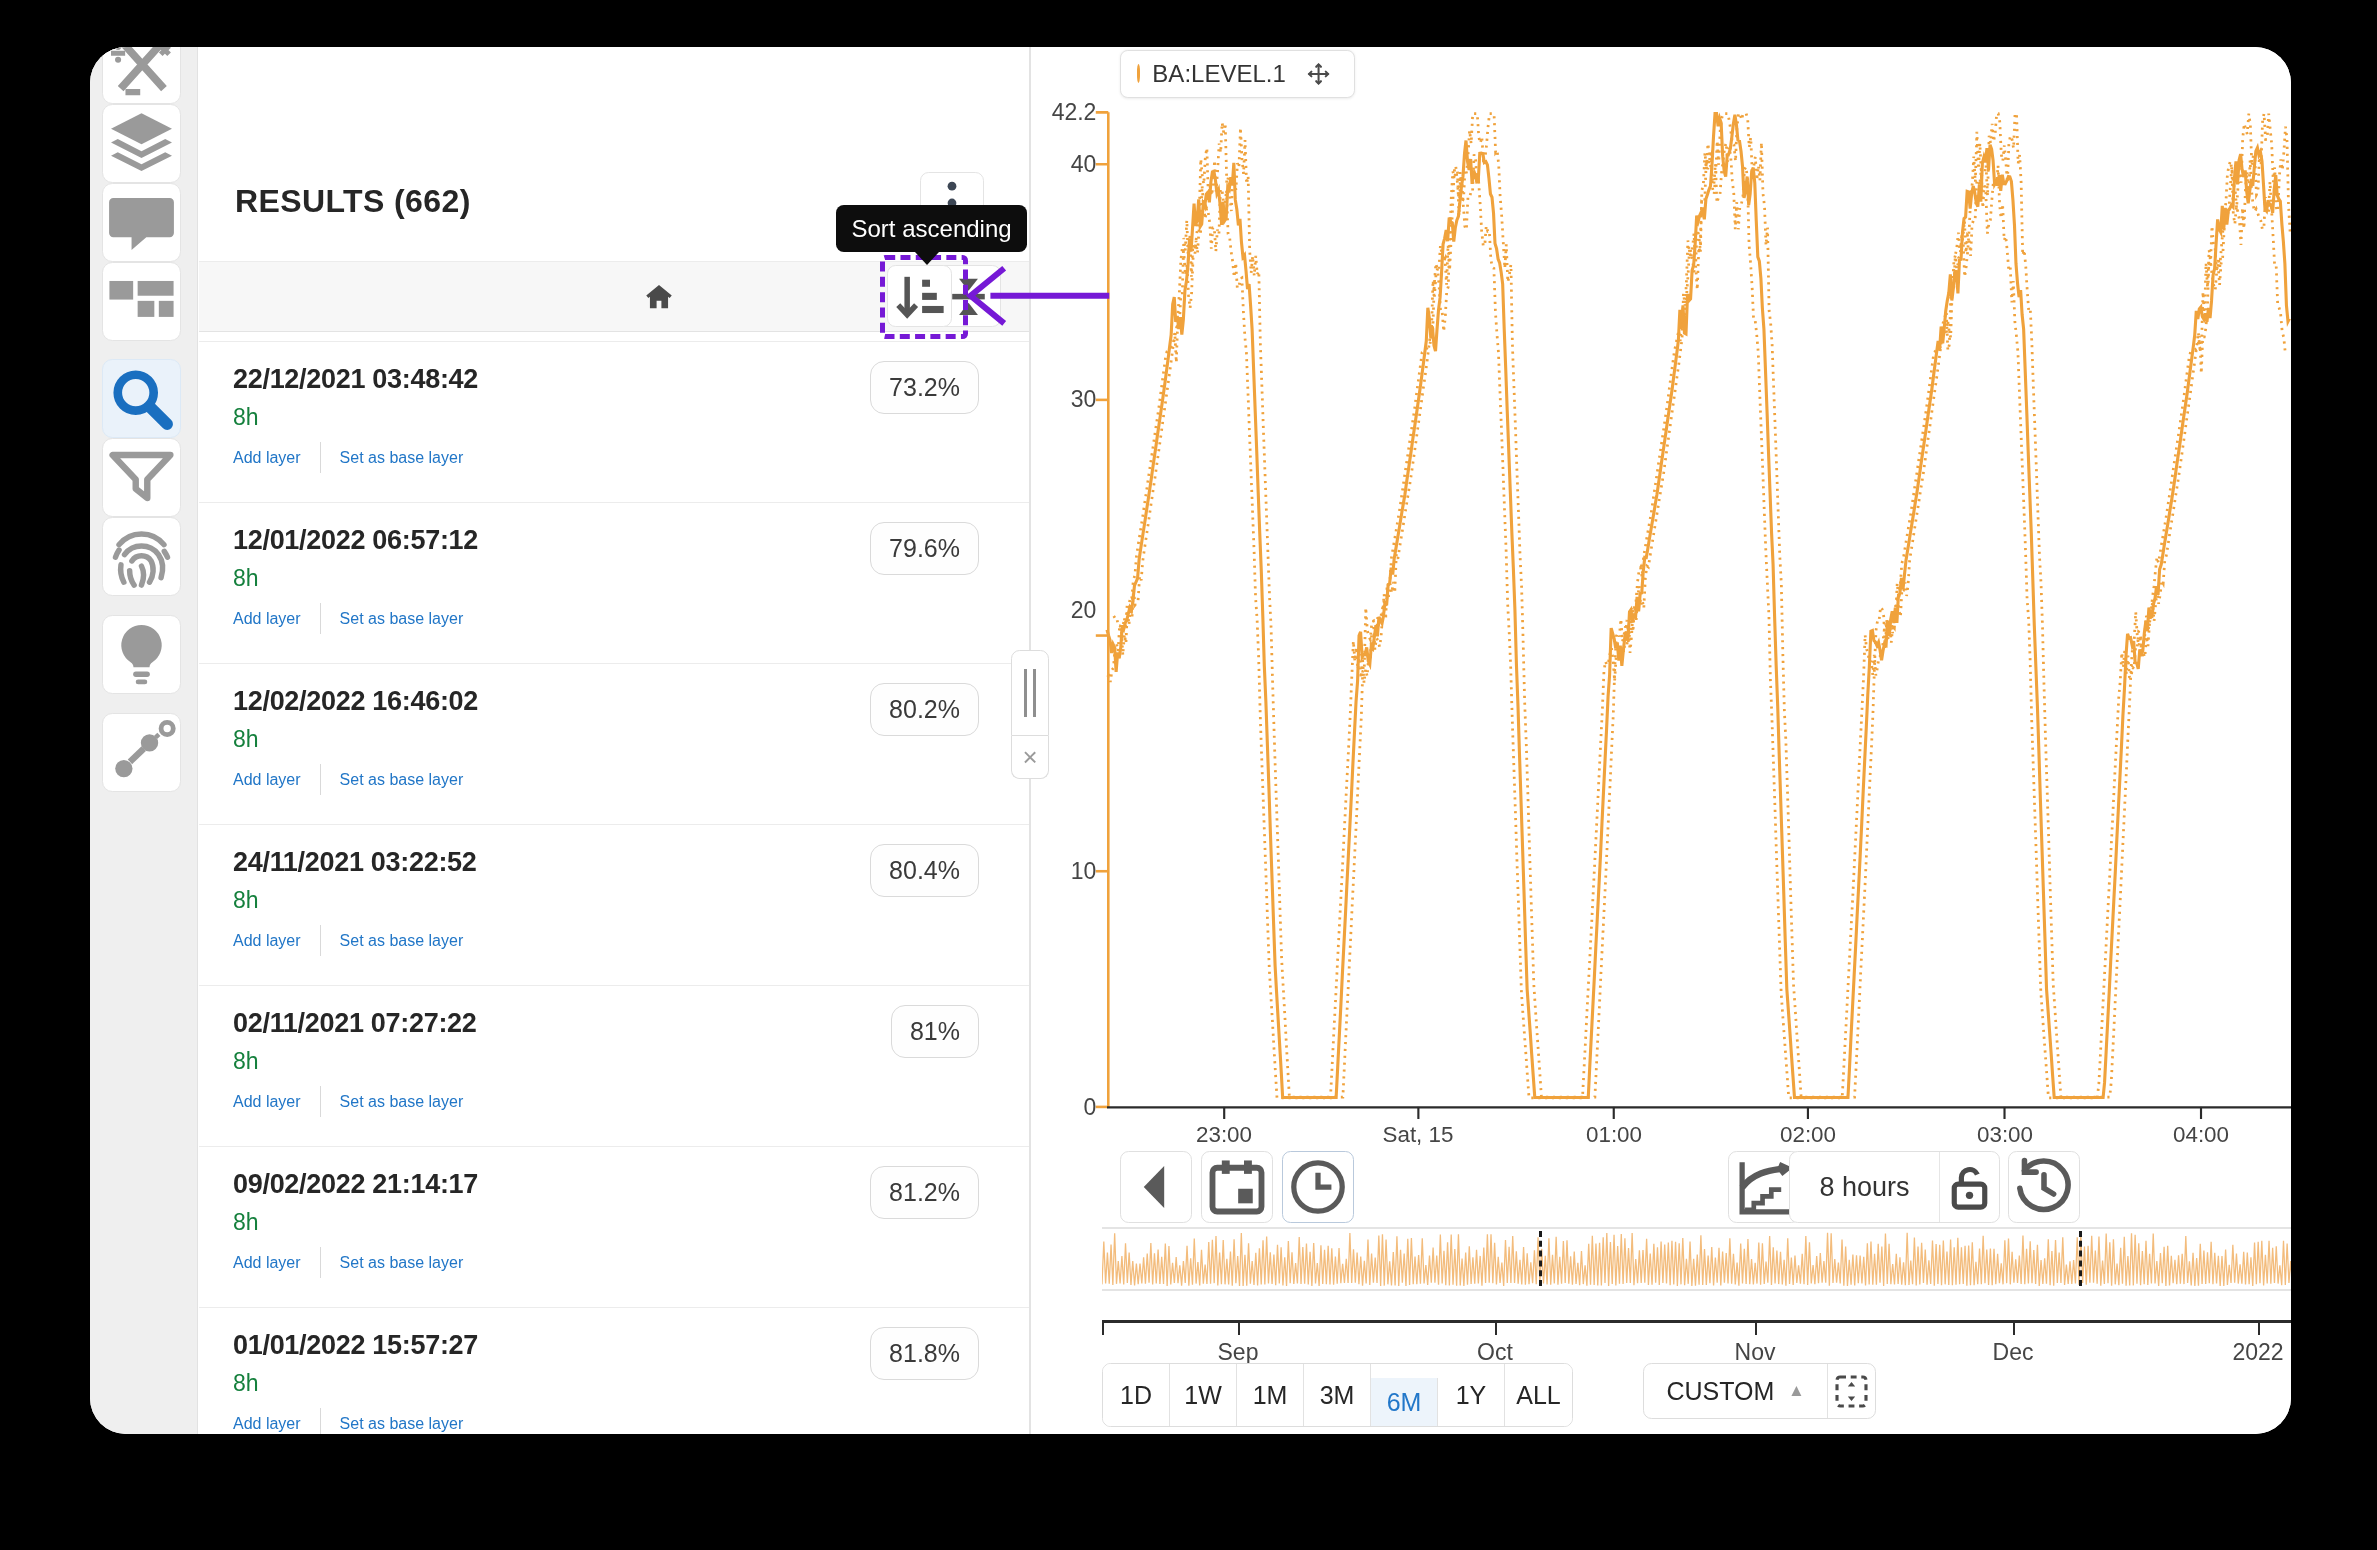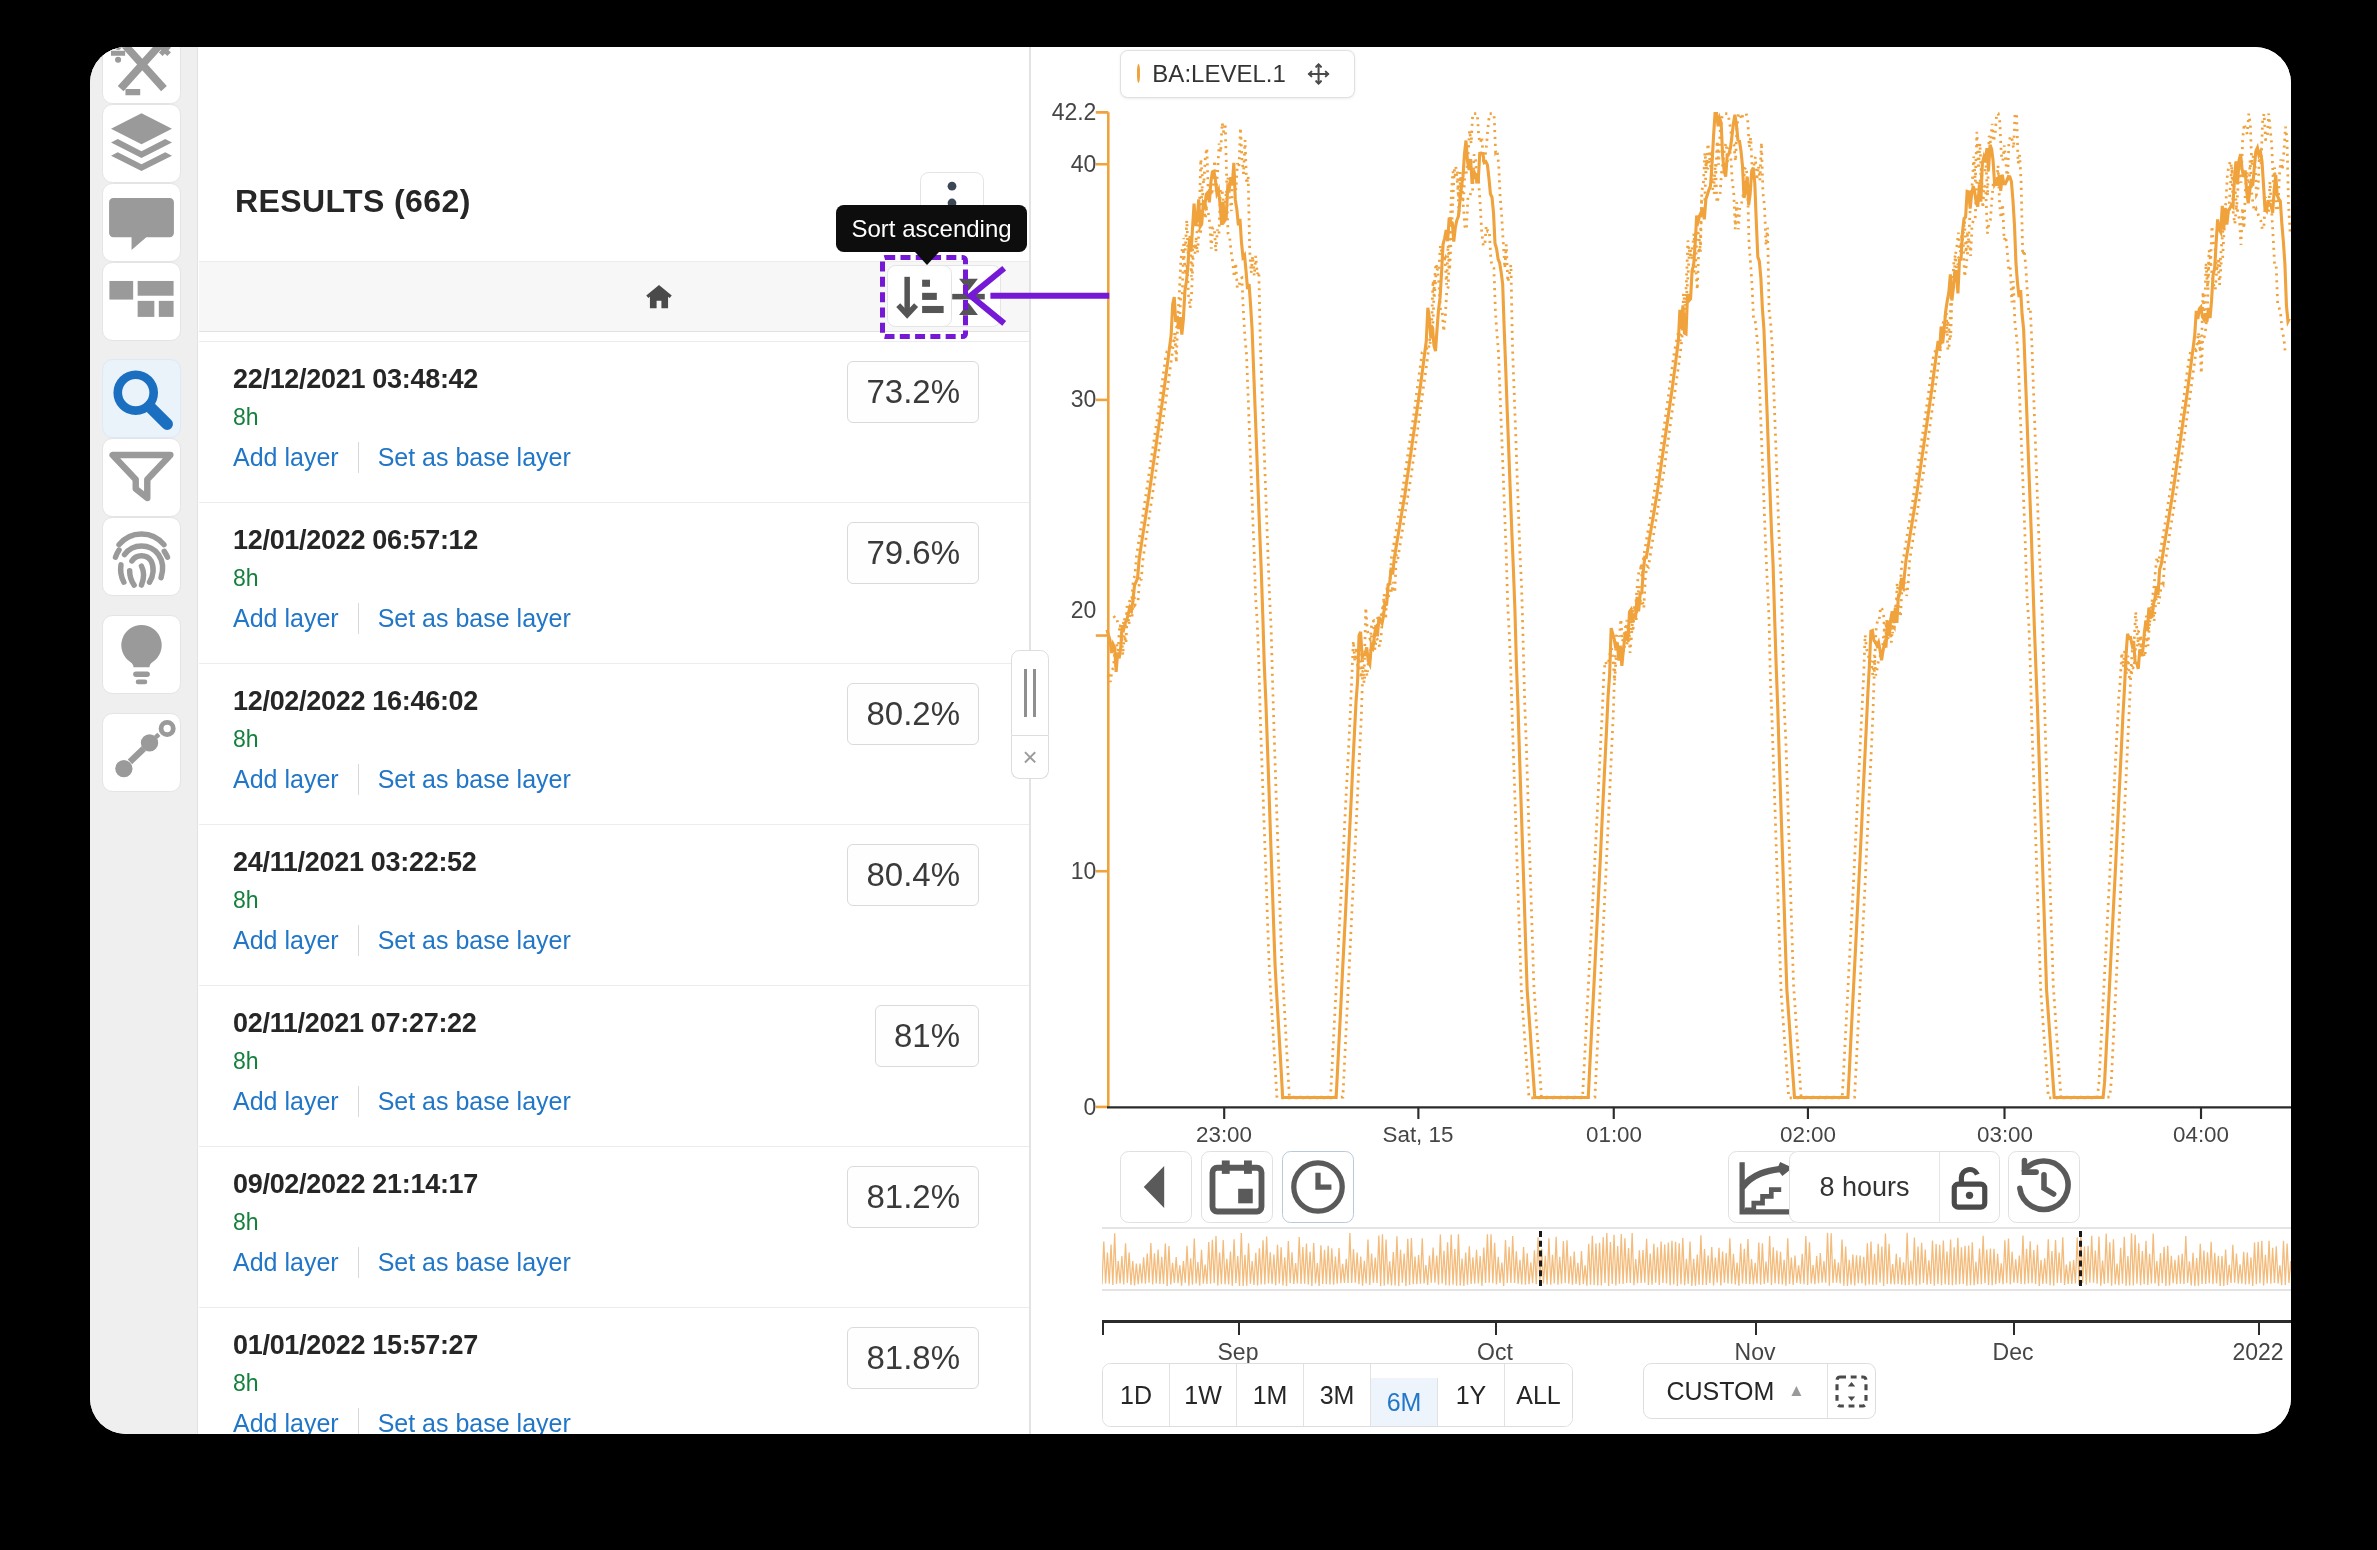--- a/index.html
+++ b/index.html
@@ -26,24 +26,24 @@
   #home-icon svg{width:34px;height:34px;}
   .hdr-sort-btn{position:absolute;top:218px;width:65px;height:62px;background:#fff;border:1.7px solid #e4e4e4;border-radius:8.6px;display:flex;align-items:center;justify-content:center;color:#555;cursor:pointer;}
   .hdr-sort-btn svg{width:34px;height:34px;}
   #sort-btn-1{left:688px;z-index:4;}
   #sort-btn-2{left:737px;z-index:1;}
   #dashed-box{position:absolute;left:681px;top:208px;width:88px;height:84px;border:5.2px dashed #7619d6;border-radius:5.2px;z-index:6;pointer-events:none;}
   #results-list{position:absolute;left:0;top:0;width:830px;height:1387px;}
   .result-item{position:absolute;left:0;width:830px;height:161px;border-top:0.9px solid #ececec;background:#fff;}
   .result-date{position:absolute;left:34px;top:22.4px;font-size:27px;font-weight:bold;color:#262626;letter-spacing:-0.3px;}
   .result-dur{position:absolute;left:34px;top:62px;font-size:23px;color:#15803d;}
-  .result-links{position:absolute;left:34px;top:100px;display:flex;align-items:center;font-size:25px;}
+  .result-links{position:absolute;left:34px;top:100px;display:flex;align-items:center;font-size:16px;}
   .result-links a{color:#2176c7;text-decoration:none;cursor:pointer;}
   .link-sep{width:0;height:31px;border-left:1.7px solid #d9d9d9;margin:0 19px;}
-  .result-chip{position:absolute;right:50px;top:19px;background:#fefefe;border:1.7px solid #dadada;border-radius:6px;padding:11.2px 18px;font-size:33px;color:#3a3a3a;}
+  .result-chip{position:absolute;right:50px;top:19px;background:#fefefe;border:1.7px solid #dadada;border-radius:14px;padding:11.2px 18px;font-size:25px;color:#3a3a3a;}
 
   
   #split-line{position:absolute;left:939px;top:0;width:1.7px;height:1387px;background:#e3e3e3;}
   #split-handle{position:absolute;left:921px;top:603px;width:38px;z-index:3;}
   #split-grip{width:38px;height:86px;background:#fff;border:1.7px solid #ddd;border-radius:8.6px 8.6px 0 0;display:flex;align-items:center;justify-content:center;gap:6px;cursor:col-resize;}
   #split-grip i{display:block;width:2.6px;height:48px;background:#8f8f8f;}
   #split-close{width:38px;height:43px;background:#fff;border:1.7px solid #ddd;border-top:none;border-radius:0 0 8.6px 8.6px;display:flex;align-items:center;justify-content:center;font-size:26px;color:#9a9a9a;cursor:pointer;}
 
   
   #rightpanel{position:absolute;left:941px;top:0;width:1260px;height:1387px;background:#fff;}

